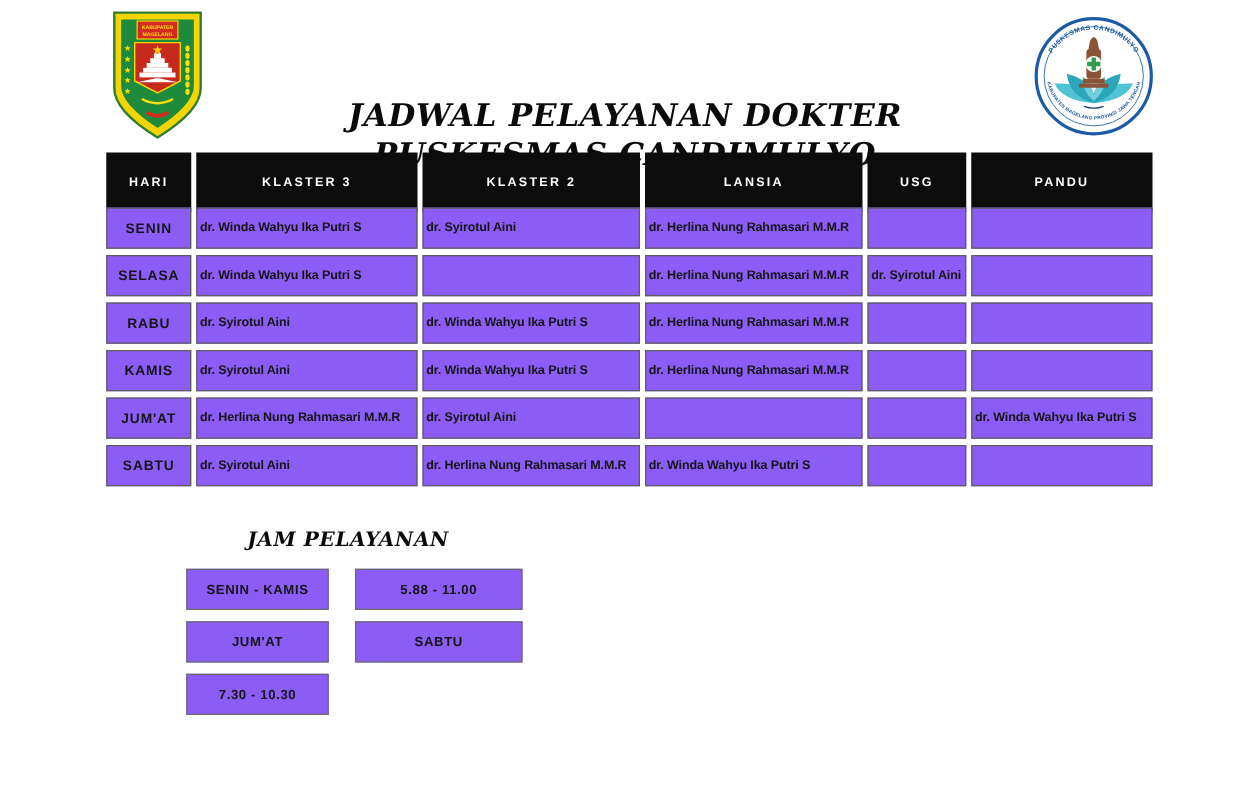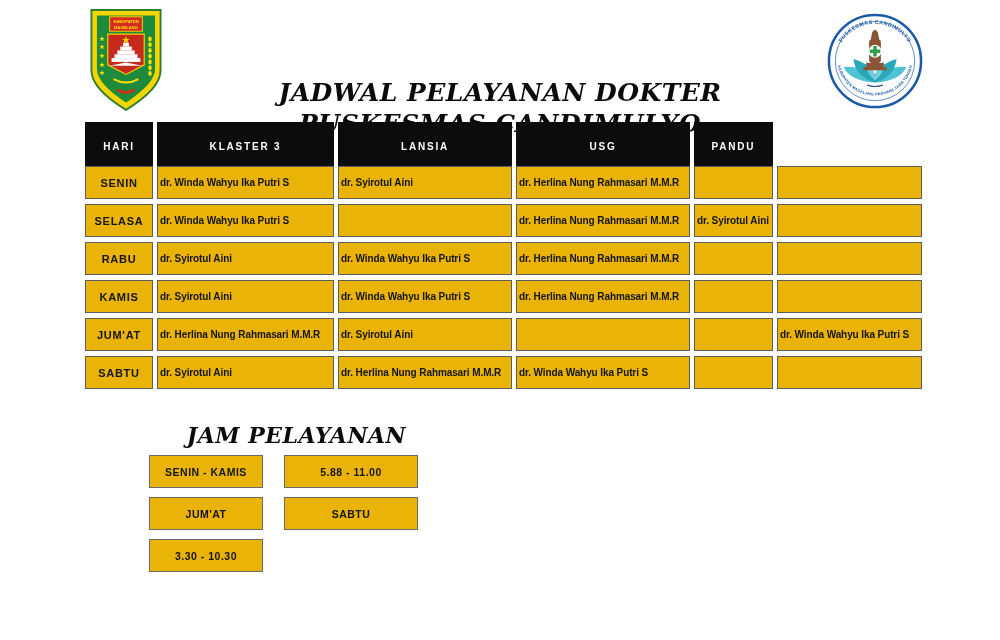--- a/index.html
+++ b/index.html
@@ -22,31 +22,31 @@
   }
   .hcell{
     background:#0c0c0c;color:#fdfdfd;height:48px;display:flex;align-items:center;justify-content:center;
     font-size:10px;font-weight:600;letter-spacing:1.8px;
   }
   .sched-body{
     position:absolute;left:85px;top:166px;display:grid;
     grid-template-columns:68px 177px 174px 174px 79px 145px;column-gap:4px;row-gap:5px;
   }
   .cell{
-    box-sizing:border-box;border:1px solid #5d5d5d;background:#eab308;height:33px;
+    box-sizing:border-box;border:1px solid #5d5d5d;background:#8b5cf6;height:33px;
     display:flex;align-items:center;font-weight:700;color:#151515;
     white-space:nowrap;overflow:hidden;
   }
   .cell.day{justify-content:center;font-size:11px;letter-spacing:0.7px;}
   .cell.doc{font-size:10px;letter-spacing:-0.1px;padding:12px 2px;}
   
   .jam-title{
-    position:absolute;left:154px;top:422px;width:285px;text-align:center;
+    position:absolute;left:136px;top:422px;width:285px;text-align:center;
     font-family:"DejaVu Serif", serif;font-style:italic;font-weight:bold;
-    font-size:22px;letter-spacing:0.5px;color:#0b0b0b;
+    font-size:16px;letter-spacing:0.5px;color:#0b0b0b;
   }
   .hours{
     position:absolute;left:133px;top:455px;display:grid;
     grid-template-columns:130px 150px;column-gap:5px;row-gap:9px;
   }
   .hours .cell{justify-content:center;font-size:10.5px;letter-spacing:0.5px;border-color:#6a6a6a;margin-left:16px;}
 </style>
 </head>
 <body>
 
@@ -121,20 +121,21 @@
   <g>
     <circle cx="50" cy="40" r="6.6" fill="#ffffff"></circle>
     <path d="M48.2 34.6 h3.6 v3.6 h3.6 v3.6 h-3.6 v3.6 h-3.6 v-3.6 h-3.6 v-3.6 h3.6 Z" fill="#2e9e4f"></path>
   </g>
   <path d="M42 74.5 Q50 77.5 58 74.5" stroke="#1c3f7a" stroke-width="1.1" fill="none"></path>
 </svg>
 
 <div class="sched-head">
     <div class="hcell">HARI</div>
     <div class="hcell">KLASTER 3</div>
+    <div class="hcell">KLASTER 2</div>
     <div class="hcell">LANSIA</div>
     <div class="hcell">USG</div>
     <div class="hcell">PANDU</div>
   </div>
 <div class="sched-body">
     <div class="cell day">SENIN</div>
     <div class="cell doc">dr. Winda Wahyu Ika Putri S</div>
     <div class="cell doc">dr. Syirotul Aini</div>
     <div class="cell doc">dr. Herlina Nung Rahmasari M.M.R</div>
     <div class="cell doc"></div>
@@ -170,14 +171,14 @@
     <div class="cell doc"></div>
     <div class="cell doc"></div>
   </div>
 
 <div class="jam-title">JAM PELAYANAN</div>
 <div class="hours">
     <div class="cell">SENIN - KAMIS</div>
     <div class="cell">5.88 - 11.00</div>
     <div class="cell">JUM'AT</div>
     <div class="cell">SABTU</div>
-    <div class="cell">3.30 - 10.30</div>
+    <div class="cell">7.30 - 10.30</div>
   </div>
 
 </body></html>

